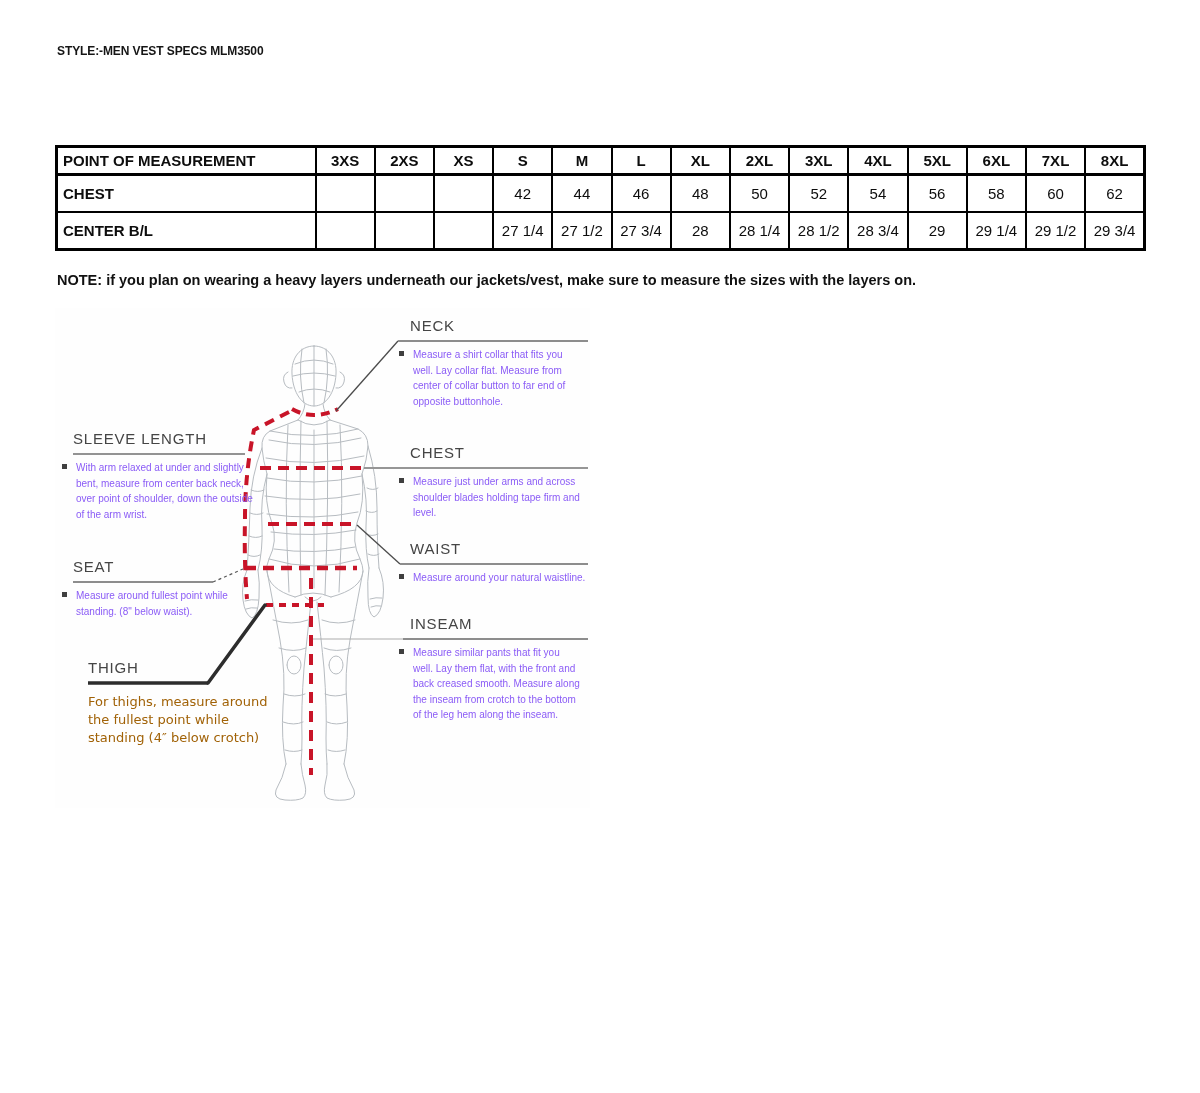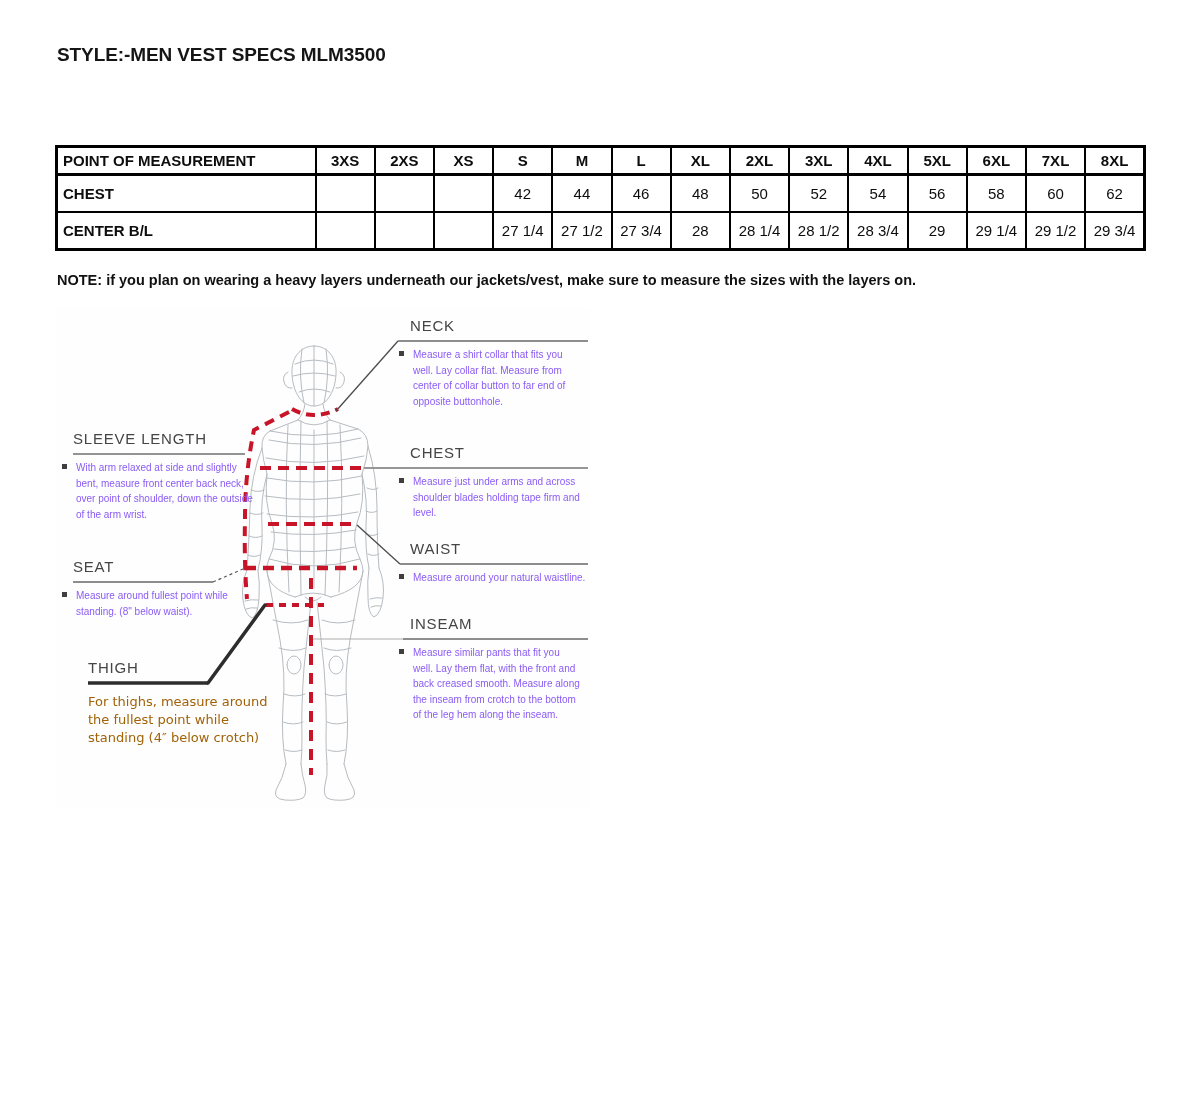--- a/index.html
+++ b/index.html
@@ -1,21 +1,21 @@
 <!DOCTYPE html>
 <html><head>
 <meta charset="utf-8">
 <style>
   html,body{margin:0;padding:0;background:#fff;}
   .page{position:relative;width:1200px;height:1093px;background:#ffffff;
         font-family:"Liberation Sans",sans-serif;overflow:hidden;}
 
   
   .title{position:absolute;left:57px;top:44px;margin:0;
-         font-size:19px;font-weight:700;color:#151515;letter-spacing:-0.1px;}
+         font-size:12px;font-weight:700;color:#151515;letter-spacing:-0.1px;}
 
   
   .spec-table{position:absolute;left:55px;top:145px;width:1091px;
               border-collapse:collapse;table-layout:fixed;border:3px solid #000;}
   .spec-table th,.spec-table td{border:2px solid #000;padding:0;overflow:hidden;
               white-space:nowrap;color:#0d0d0d;}
   .spec-table thead th{height:25px;font-size:15px;font-weight:700;text-align:center;
               border-bottom:3px solid #000;}
   .spec-table thead th.poml{text-align:left;padding-left:5px;}
   .spec-table tbody td{height:35px;font-size:15px;font-weight:400;text-align:center;}
@@ -196,21 +196,21 @@
       <div class="gtxt">
         <span class="sq"></span>
         <span>Measure around your natural waistline.</span>
       </div>
     </div>
 
     <div class="gsec sec-sleeve">
       <h3>SLEEVE LENGTH</h3>
       <div class="gtxt">
         <span class="sq"></span>
-        <span>With arm relaxed at side and slightly bent, measure front center back neck, over point of shoulder, down the outside of the arm wrist.</span>
+        <span>With arm relaxed at under and slightly bent, measure from center back neck, over point of shoulder, down the outside of the arm wrist.</span>
       </div>
     </div>
 
     <div class="gsec sec-seat">
       <h3>SEAT</h3>
       <div class="gtxt">
         <span class="sq"></span>
         <span>Measure around fullest point while standing. (8" below waist).</span>
       </div>
     </div>

